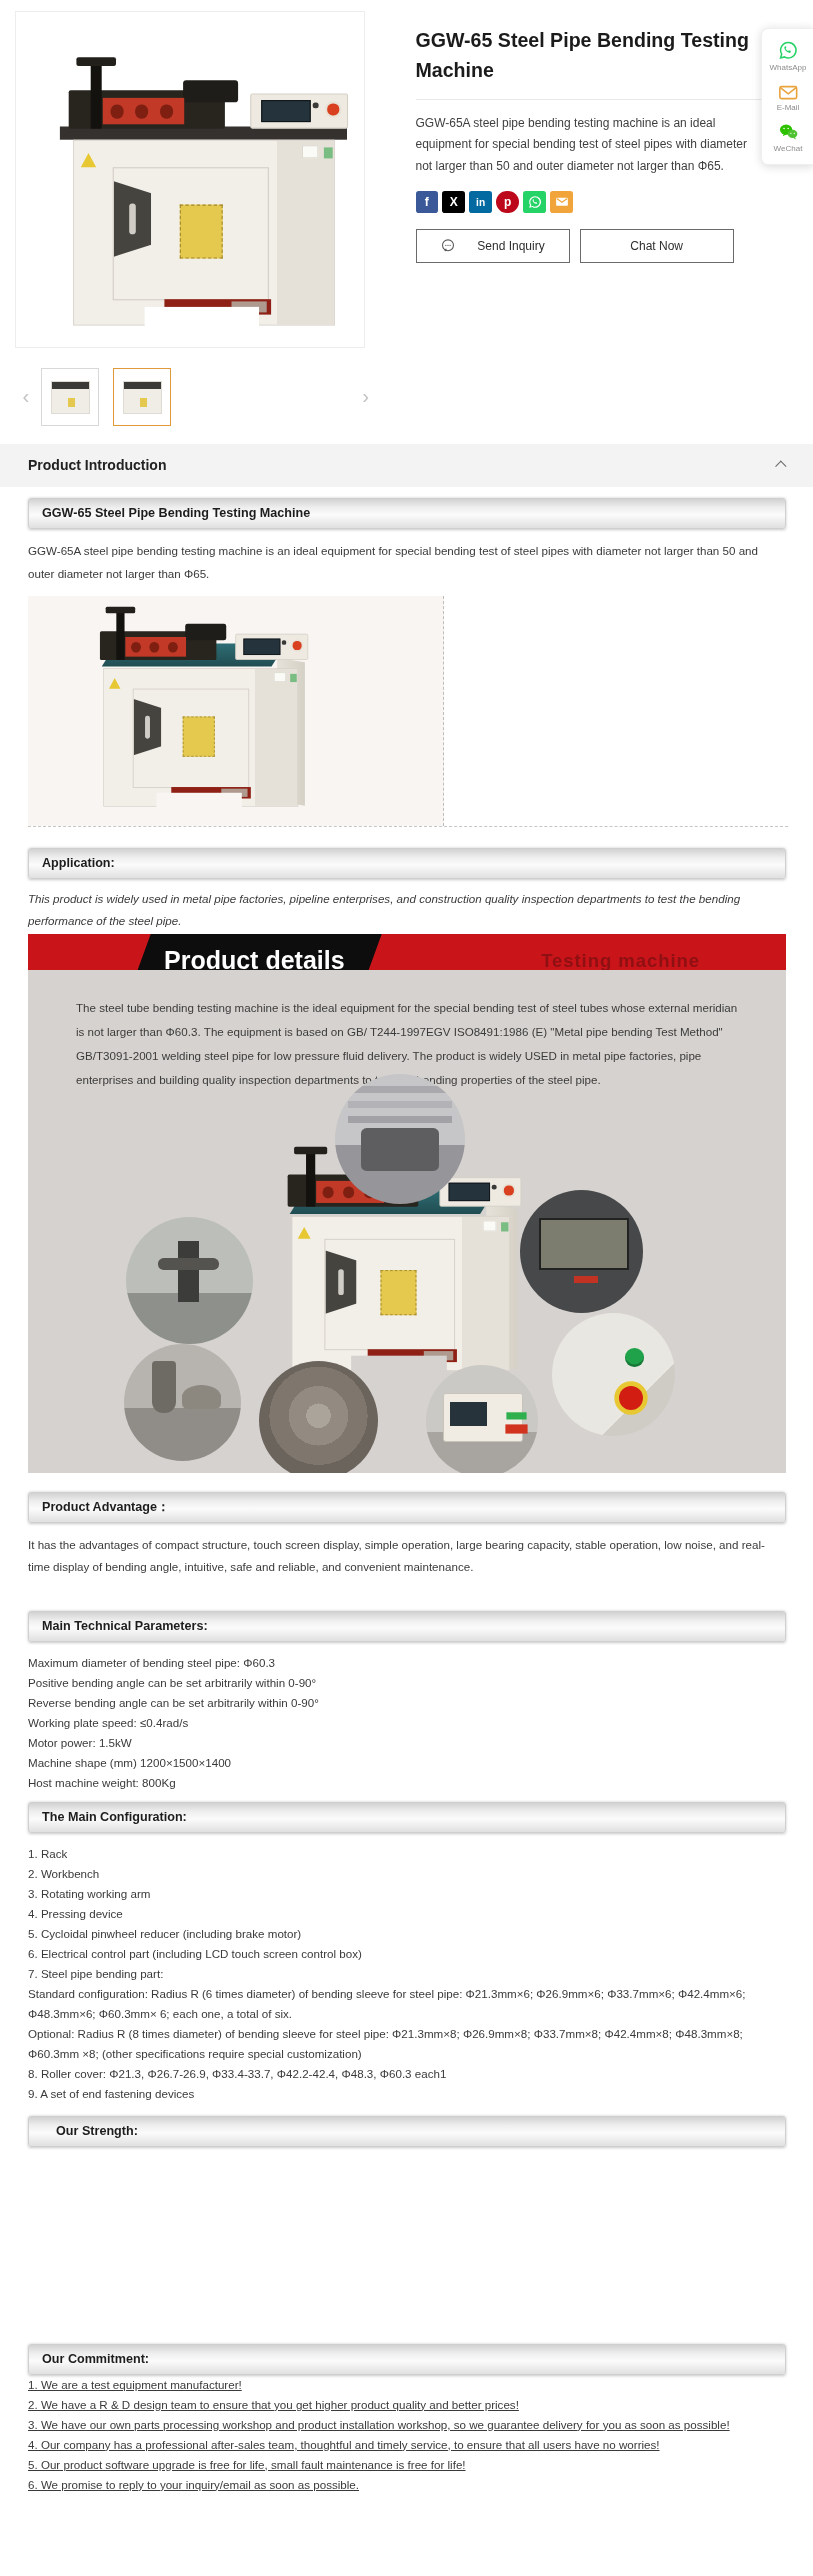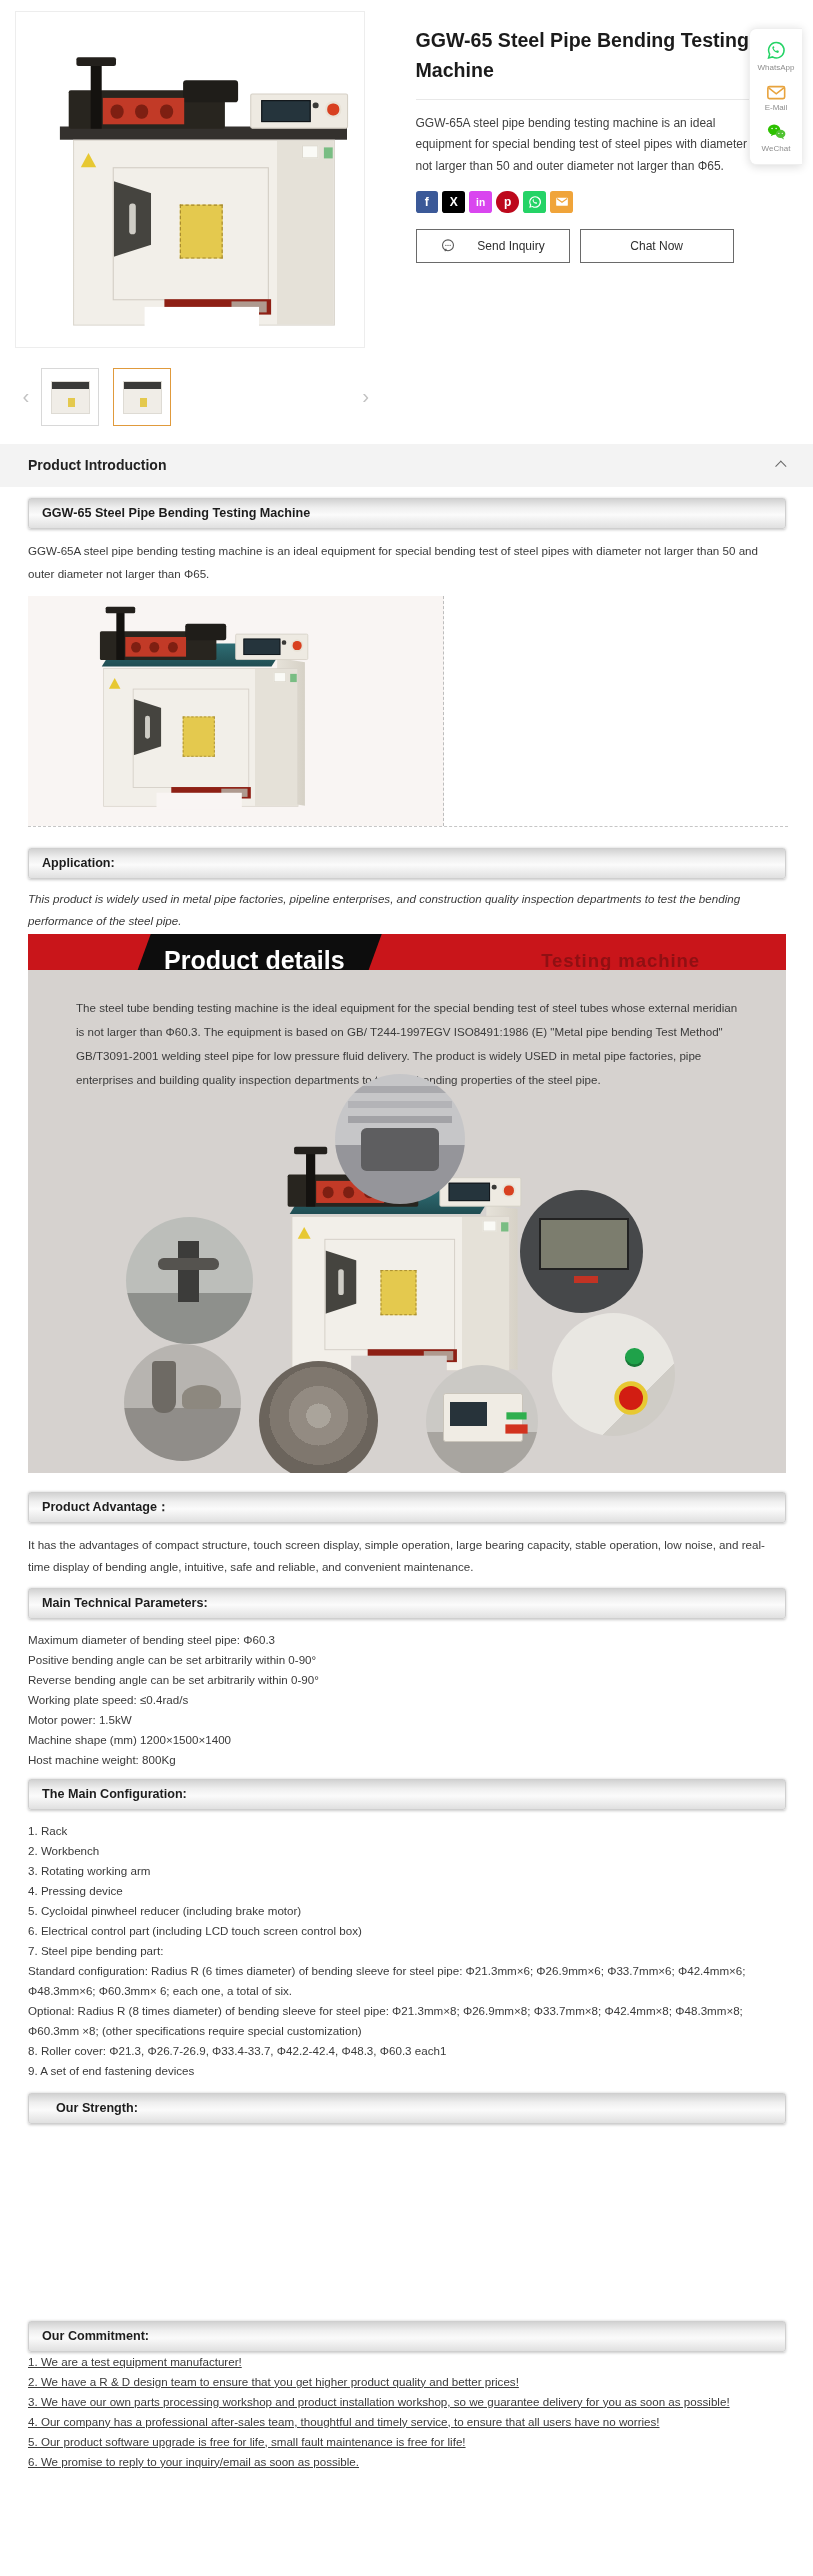--- a/index.html
+++ b/index.html
@@ -21,28 +21,28 @@
      background:linear-gradient(180deg,#3a3a38 0 22%,#f0ede7 22% 100%);border:0.9px solid #dedbd4;}
   .thumb::after{content:"";position:absolute;left:46%;top:52%;width:7.4px;height:9.3px;background:#e4c94e;}
 
   .info{flex:1;padding:15px 37px 0 20.5px;position:relative;}
   .p-title{font-size:19.6px;line-height:1.5;font-weight:bold;color:#1b1b1b;max-width:365px;}
   .divider{border-top:0.9px solid #e8e8e8;margin:14px 0 13px 0;max-width:365px;}
   .p-desc{font-size:12px;line-height:21.4px;color:#3f3f3f;max-width:348px;}
   .social{display:flex;gap:4.7px;margin-top:14px;}
   .stile{width:22.3px;height:22.3px;border-radius:2.8px;display:flex;align-items:center;justify-content:center;
          color:#fff;font-weight:bold;font-size:12px;cursor:pointer;}
-  .s-fb{background:#3b5998;}.s-x{background:#000;}.s-in{background:#d946ef;font-size:10.2px;}
+  .s-fb{background:#3b5998;}.s-x{background:#000;}.s-in{background:#0369a1;font-size:10.2px;}
   .s-pin{background:#bd081c;border-radius:50%;}.s-wa{background:#25d366;}.s-em{background:#f0a43a;}
   .btns{display:flex;gap:10.2px;margin-top:16px;}
   .btn{width:154px;height:34px;border:0.9px solid #6a6a6a;background:#fff;display:flex;align-items:center;
        justify-content:center;gap:21px;font-size:12px;color:#2e2e2e;cursor:pointer;}
 
   
-  .float-card{position:absolute;top:28px;right:12px;width:53px;background:#fff;border:0.9px solid #efefef;
+  .float-card{position:absolute;top:28px;right:0;width:53px;background:#fff;border:0.9px solid #efefef;
       border-right:none;border-radius:7.4px 0 0 7.4px;box-shadow:0 1.9px 9.3px rgba(0,0,0,.14);
       padding:6.5px 0 4.7px;text-align:center;z-index:9;}
   .fitem{padding:4.7px 0 5.6px;cursor:pointer;}
   .fitem .flabel{font-size:8px;color:#8d8d8d;margin-top:1.9px;}
 
   
   .pi-bar{height:43px;background:#f3f3f3;display:flex;align-items:center;justify-content:space-between;
       padding:0 28px;margin-top:7.4px;font-size:14px;font-weight:bold;color:#222;cursor:pointer;}
   .chev{width:8.4px;height:8.4px;border-left:1.9px solid #666;border-top:1.9px solid #666;transform:rotate(45deg) translateY(1.9px);}
   .content{padding:0 28px;}
@@ -281,21 +281,21 @@
     <div class="pc c-lcd"></div>
     <div class="pc c-buttons"></div>
     <div class="pc c-press"></div>
     <div class="pc c-disc"></div>
     <div class="pc c-ctrl"></div>
   </div>
 
   <div class="sub-bar" style="margin-top:18.6px;">Product Advantage：</div>
   <div class="para" style="margin-top:11.2px;">It has the advantages of compact structure, touch screen display, simple operation, large bearing capacity, stable operation, low noise, and real-time display of bending angle, intuitive, safe and reliable, and convenient maintenance.</div>
 
-  <div class="sub-bar" style="margin-top:9px;">Main Technical Parameters:</div>
+  <div class="sub-bar" style="margin-top:32px;">Main Technical Parameters:</div>
   <div style="margin-top:11.2px;">
     <div class="tline">Maximum diameter of bending steel pipe: Φ60.3</div>
     <div class="tline">Positive bending angle can be set arbitrarily within 0-90°</div>
     <div class="tline">Reverse bending angle can be set arbitrarily within 0-90°</div>
     <div class="tline">Working plate speed: ≤0.4rad/s</div>
     <div class="tline">Motor power: 1.5kW</div>
     <div class="tline">Machine shape (mm) 1200×1500×1400</div>
     <div class="tline">Host machine weight: 800Kg</div>
   </div>
 

